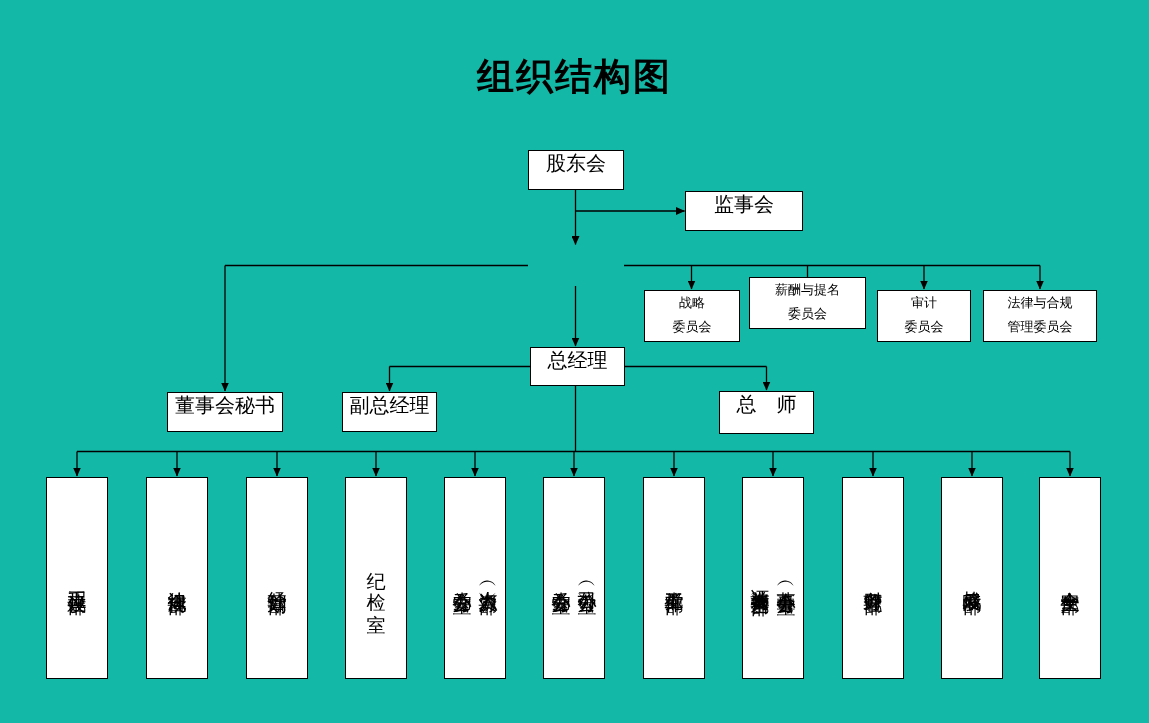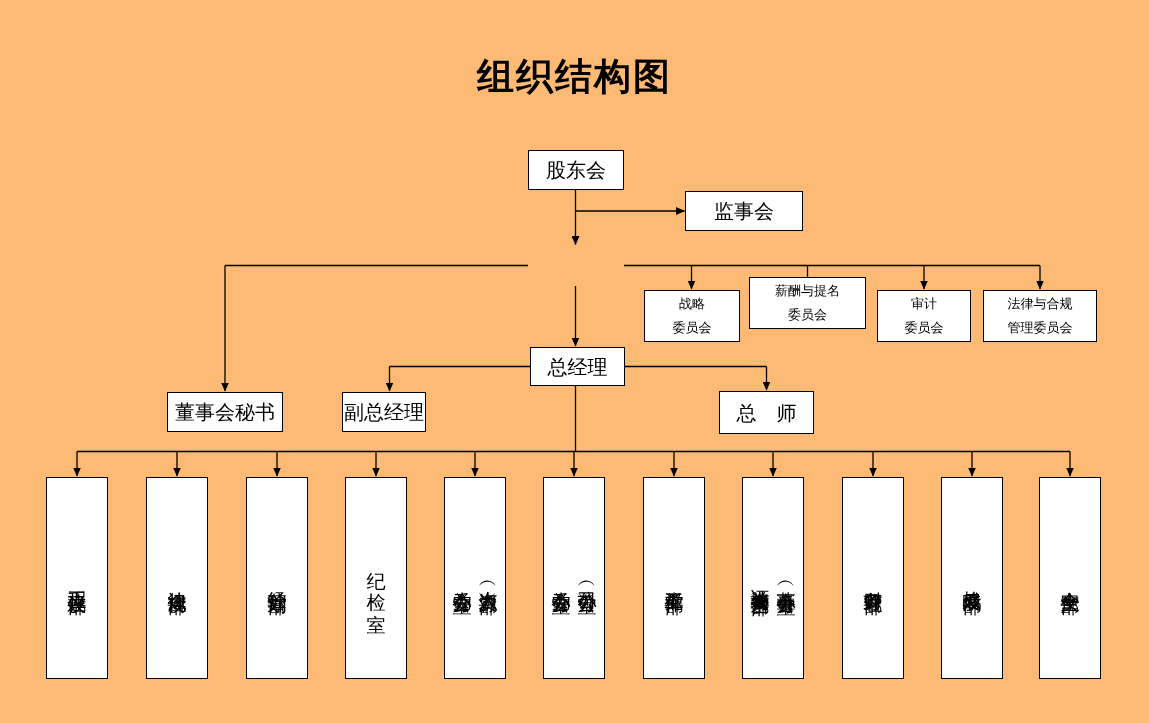--- a/index.html
+++ b/index.html
@@ -1,40 +1,39 @@
 <!DOCTYPE html>
 <html><head>
 <meta charset="utf-8">
 <style>
   html, body { margin: 0; padding: 0; background: #ffffff; }
   .stage {
     position: relative;
     width: 1149px;
     height: 723px;
-    background: #fdba74;
+    background: #14b8a6;
     color: #000000;
     font-family: "Liberation Sans", sans-serif;
     overflow: hidden;
   }
   .chart-title {
     position: absolute;
     left: 0; top: 52px;
     width: 100%;
     text-align: center;
     font-size: 37px;
     font-weight: bold;
     letter-spacing: 2px;
   }
   .node {
     position: absolute;
     box-sizing: border-box;
     border: 1.4px solid #000000;
     background: #ffffff;
     display: flex;
-    align-items: center;
     justify-content: center;
     text-align: center;
     font-size: 20px;
     line-height: 24px;
     white-space: nowrap;
   }
   .committee { font-size: 13px; line-height: 24px; }
   .committee .cline { display: block; }
   .vnode { flex-direction: row; gap: 2px; }
   .vcol {
@@ -139,21 +138,21 @@
   </div>
 
   <div class="node" style="left:530px;top:347px;width:95px;height:39px">
     <span>总经理</span>
   </div>
 
   <div class="node" style="left:167px;top:392px;width:116px;height:40px">
     <span>董事会秘书</span>
   </div>
 
-  <div class="node" style="left:342px;top:392px;width:84px;height:40px">
+  <div class="node" style="left:342px;top:392px;width:95px;height:40px">
     <span>副总经理</span>
   </div>
 
   <div class="node" style="left:719px;top:391px;width:95px;height:43px">
     <span>总　师</span>
   </div>
 
   <div class="node vnode" style="left:46px;top:477px;width:62px;height:202px">
     <span class="vcol">工程建设部</span>
   </div>

